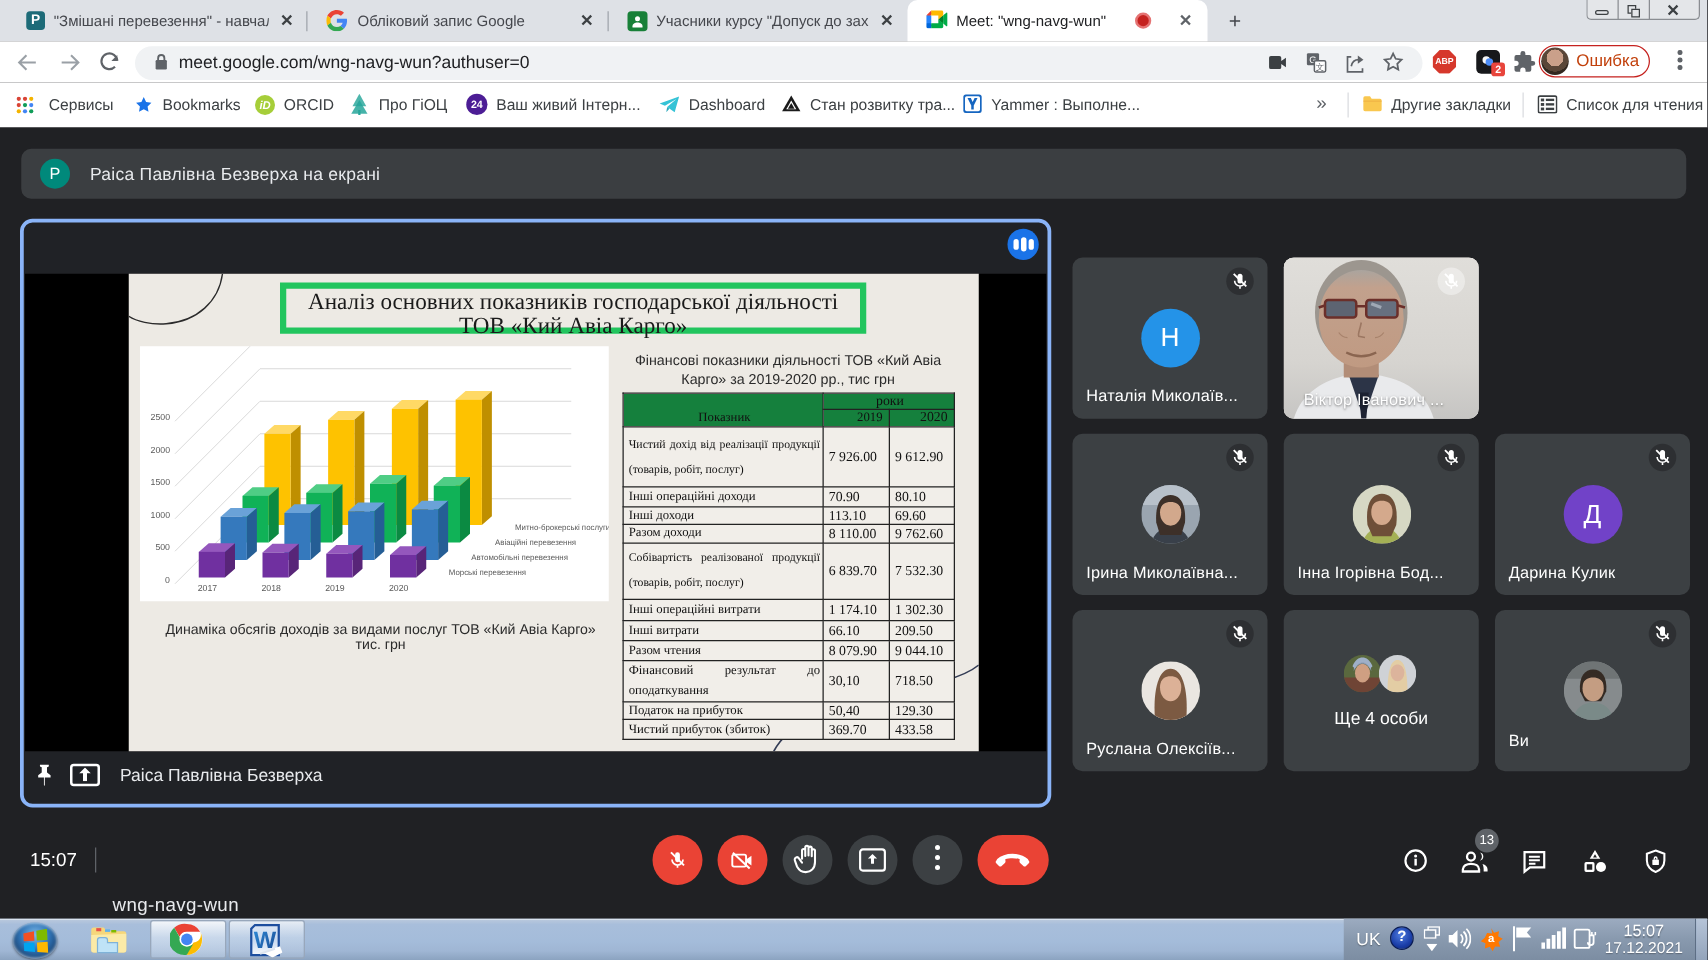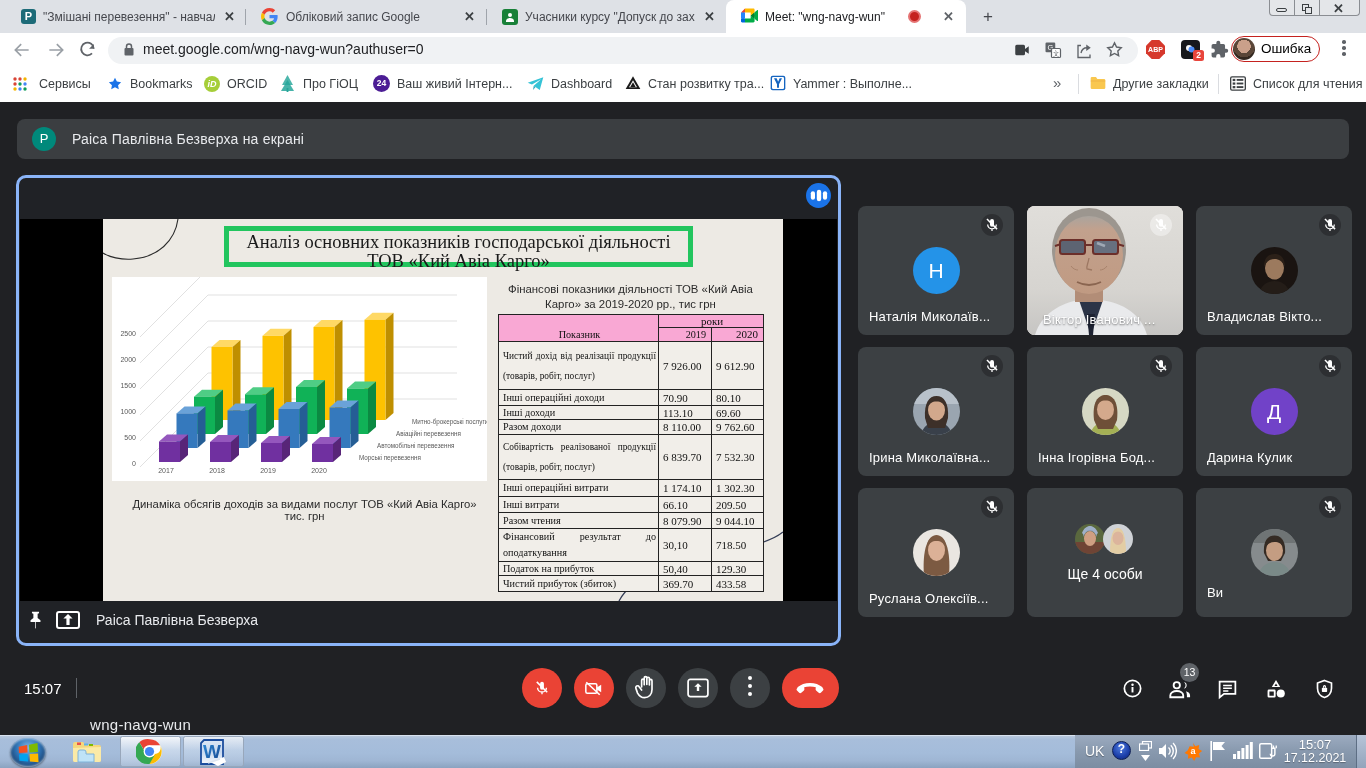--- a/index.html
+++ b/index.html
@@ -28,21 +28,21 @@
   .vt { position:absolute; width:156px; height:129px; background:#3c4043; border-radius:8px; overflow:hidden; }
   .vname { position:absolute; left:11px; bottom:11px; font-size:13px; color:#fff; font-weight:500; white-space:nowrap; letter-spacing:.2px; }
   .mute { position:absolute; top:8px; right:11px; width:22px; height:22px; background:rgba(32,33,36,.55); border-radius:50%; }
   .avatar { position:absolute; left:50%; top:41px; width:47px; height:47px; margin-left:-23.5px; border-radius:50%; overflow:hidden; }
   .letter { color:#fff; font-size:21px; text-align:center; line-height:47px; font-weight:400; }
 
   
   
   #fintab { background:#f1eee9; border-collapse:collapse; font-family:"Liberation Serif",serif; font-size:10.2px; color:#111; table-layout:fixed; }
   #fintab td { border:1px solid #222; padding:0 2px 0 4px; vertical-align:middle; line-height:12px; overflow:hidden; }
-  #fintab td.hd { background:#f9a8d4; }
+  #fintab td.hd { background:#15803d; }
   #fintab td.tall { line-height:20px; text-align:justify; font-size:9.4px; }
   #fintab tr td:nth-child(2), #fintab tr td:nth-child(3) { font-size:11px; }
 
   #taskbar { left:0; top:735px; width:1366px; height:33px;
      background:linear-gradient(180deg,#bccadd 0%,#a8bedb 14%,#a4bcda 55%,#9fb6d4 78%,#8ba3c0 100%); }
 </style>
 </head>
 <body>
 <div id="page">
   <div class="abs" id="tabstrip">
@@ -143,21 +143,21 @@
         <circle cx="10" cy="10" r="6" fill="#f7f7f7"></circle>
         <circle cx="15" cy="13" r="6" fill="#4d8df7"></circle>
       </svg>
     <div class="abs" style="left:1193px;top:17px;width:11px;height:11px;background:#e8453c;border-radius:2.5px;font-size:8.5px;color:#fff;font-weight:bold;text-align:center;line-height:11px;">2</div>
     <svg class="abs" style="left:1210px;top:7px;" width="19" height="19" viewBox="0 0 24 24">
         <path fill="#5f6368" d="M20.5 11H19V7a2 2 0 0 0-2-2h-4V3.5a2.5 2.5 0 0 0-5 0V5H4a2 2 0 0 0-2 2v3.8h1.5a2.7 2.7 0 0 1 0 5.4H2V20a2 2 0 0 0 2 2h3.8v-1.5a2.7 2.7 0 0 1 5.4 0V22H17a2 2 0 0 0 2-2v-4h1.5a2.5 2.5 0 0 0 0-5z"></path>
       </svg>
 
     <div class="abs" style="left:1231px;top:3px;width:89px;height:26px;border:1.5px solid #c5221f;border-radius:14px;"></div>
     <div class="abs" style="left:1233px;top:5px;width:22px;height:22px;border-radius:50%;background:radial-gradient(circle at 50% 38%,#caa08a 0 38%,#5a4638 39% 62%,#332820 63% 100%);"></div>
-    <div class="abs" style="left:1261px;top:8px;font-size:13.5px;color:#000000;">Ошибка</div>
+    <div class="abs" style="left:1261px;top:8px;font-size:13.5px;color:#c2410c;">Ошибка</div>
 
     <div class="abs" style="left:1342px;top:7px;width:3.5px;height:3.5px;background:#5f6368;border-radius:50%;box-shadow:0 6px 0 #5f6368,0 12px 0 #5f6368;"></div>
   </div>
   <div class="abs" id="bookmarks">
     <svg class="abs" style="left:13px;top:11px;" width="14" height="14" viewBox="0 0 14 14">
         <g>
           <circle cx="2" cy="2" r="1.7" fill="#d94436"></circle>
           <circle cx="7" cy="2" r="1.7" fill="#d94436"></circle>
           <circle cx="12" cy="2" r="1.7" fill="#f4b400"></circle>
           <circle cx="2" cy="7" r="1.7" fill="#d94436"></circle>
@@ -468,36 +468,20 @@
       </svg>
       <div class="vname" style="left:16px;bottom:8px;text-shadow:0 1px 2px rgba(0,0,0,.55);">Віктор Іванович ...</div>
       <div class="mute" style="background:rgba(255,255,255,.4);"><svg width="22" height="22" viewBox="0 0 24 24">
             <g fill="none" stroke="#fff" stroke-width="1.4">
               <rect x="9.8" y="5.5" width="4.4" height="8.5" rx="2.2" fill="#fff" stroke="none"></rect>
               <path d="M7.3 11.5a4.7 4.7 0 0 0 9.4 0M12 16.2v2.3"></path>
               <path d="M6.5 5.5l11 11" stroke-width="1.6"></path>
             </g>
           </svg></div>
     </div>
-    <div class="vt" style="left:1196px;top:104px;">
-      <div class="avatar"><svg width="47" height="47" viewBox="0 0 47 47">
-            <rect width="47" height="47" fill="#1a1411"></rect>
-            <path d="M8 47 C10 38 16 34 23.5 34 C31 34 37 38 39 47 Z" fill="#241d18"></path>
-            <ellipse cx="23.5" cy="21" rx="9.5" ry="11.5" fill="#9c7a5e"></ellipse>
-            <path d="M13 20 C13 11 17 7 23.5 7 C30 7 34 11 34 20 C31 14 28 12 23.5 12 C19 12 16 14 13 20 Z" fill="#2b2018"></path>
-          </svg></div>
-      <div class="vname">Владислав Вікто...</div>
-      <div class="mute"><svg width="22" height="22" viewBox="0 0 24 24">
-            <g fill="none" stroke="#fff" stroke-width="1.4">
-              <rect x="9.8" y="5.5" width="4.4" height="8.5" rx="2.2" fill="#fff" stroke="none"></rect>
-              <path d="M7.3 11.5a4.7 4.7 0 0 0 9.4 0M12 16.2v2.3"></path>
-              <path d="M6.5 5.5l11 11" stroke-width="1.6"></path>
-            </g>
-          </svg></div>
-    </div>
     <div class="vt" style="left:858px;top:245px;">
       <div class="avatar"><svg width="47" height="47" viewBox="0 0 47 47">
             <rect width="47" height="47" fill="#9aa5b0"></rect>
             <rect x="0" y="0" width="47" height="16" fill="#b8c1ca"></rect>
             <path d="M8 47 C10 38 16 34 23.5 34 C31 34 37 38 39 47 Z" fill="#39404a"></path>
             <path d="M12 30 C11 15 16 8 23.5 8 C31 8 36 15 35 30 L32 40 L15 40 Z" fill="#3d3029"></path>
             <ellipse cx="23.5" cy="22" rx="8.5" ry="10.5" fill="#d2a88c"></ellipse>
             <path d="M14 20 C14 12 18 9 23.5 9 C29 9 33 12 33 20 C30 15 28 13.5 23.5 13.5 C19 13.5 17 15 14 20 Z" fill="#3d3029"></path>
           </svg></div>
       <div class="vname">Ірина Миколаївна...</div>

